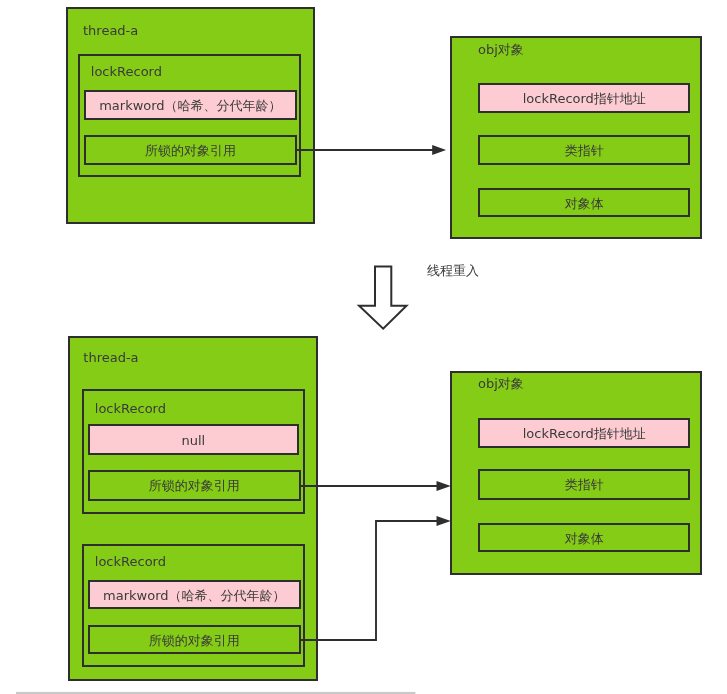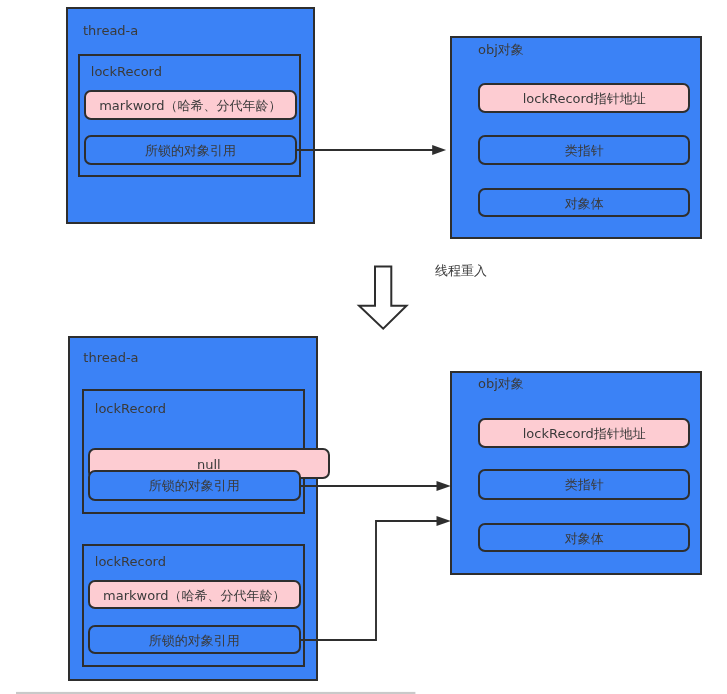--- a/index.html
+++ b/index.html
@@ -1,25 +1,25 @@
 <!DOCTYPE html>
 <html><head>
 <meta charset="utf-8">
 <style>
   html,body{margin:0;padding:0;background:#ffffff;}
   body{width:727px;height:694px;position:relative;overflow:hidden;
        font-family:"DejaVu Sans","Liberation Sans",sans-serif;
        -webkit-font-smoothing:antialiased;}
   .canvas{position:absolute;left:0;top:0;width:727px;height:694px;margin-left:8px;}
   svg.layer{position:absolute;left:0;top:0;width:727px;height:694px;overflow:visible;}
-  .box{position:absolute;box-sizing:border-box;border:2px solid #2e2e2e;background:#3b82f6;}
+  .box{position:absolute;box-sizing:border-box;border:2px solid #2e2e2e;background:#84cc16;}
   .box.ctr{padding-top:1px;}
   .pink{background:#fdccd2;}
   .lbl{position:absolute;white-space:nowrap;color:#3a3a3a;}
-  .ctr{text-align:center;color:#3a3a3a;border-radius:7px;}
+  .ctr{text-align:center;color:#3a3a3a;}
   .abs{position:absolute;}
   .s13{font-size:13px;}
 </style>
 </head>
 <body>
 
 <div class="canvas">
 
   <div class="box" style="left:58px;top:7px;width:248.5px;height:217px;"></div>
   <div class="lbl s13" style="left:75px;top:23px;">thread-a</div>
@@ -31,28 +31,28 @@
 
   <div class="box ctr s13" style="left:76.0px;top:135.0px;width:212.8px;height:30.0px;line-height:26.0px;">所锁的对象引用</div>
 
   <div class="box" style="left:441.8px;top:36.0px;width:252.5px;height:203.2px;"></div>
   <div class="lbl s13" style="left:470px;top:41px;">obj对象</div>
 
   <div class="box pink ctr s13" style="left:470.2px;top:82.5px;width:212.2px;height:30.5px;line-height:26.5px;">lockRecord指针地址</div>
   <div class="box ctr s13" style="left:470.2px;top:135.2px;width:212.2px;height:30.0px;line-height:26.0px;">类指针</div>
   <div class="box ctr s13" style="left:470.2px;top:187.5px;width:212.2px;height:29.8px;line-height:25.8px;">对象体</div>
 
-  <div class="abs ctr s13" style="left:385px;top:262px;width:120px;padding-left:8px;">线程重入</div>
+  <div class="abs ctr s13" style="left:385px;top:262px;width:120px;">线程重入</div>
 
   <div class="box" style="left:59.8px;top:335.8px;width:249.8px;height:345.3px;"></div>
   <div class="lbl s13" style="left:75.3px;top:350px;">thread-a</div>
 
   <div class="box" style="left:73.9px;top:389.0px;width:223px;height:124.5px;"></div>
   <div class="lbl s13" style="left:86.8px;top:401px;">lockRecord</div>
-  <div class="box pink ctr s13" style="left:79.9px;top:448px;width:242px;height:31.3px;line-height:27.3px;">null</div>
+  <div class="box pink ctr s13" style="left:79.9px;top:424px;width:211px;height:31.3px;line-height:27.3px;">null</div>
   <div class="box ctr s13" style="left:79.9px;top:470.3px;width:212.9px;height:30.4px;line-height:26.4px;">所锁的对象引用</div>
 
   <div class="box" style="left:73.9px;top:543.6px;width:223px;height:123.3px;"></div>
   <div class="lbl s13" style="left:86.8px;top:554px;">lockRecord</div>
   <div class="box pink ctr s13" style="left:79.9px;top:579.8px;width:212.9px;height:29.7px;line-height:25.7px;">markword（哈希、分代年龄）</div>
   <div class="box ctr s13" style="left:79.9px;top:624.7px;width:212.9px;height:29.4px;line-height:25.4px;">所锁的对象引用</div>
 
   <div class="box" style="left:441.8px;top:370.6px;width:252.5px;height:204.2px;"></div>
   <div class="lbl s13" style="left:470px;top:375px;">obj对象</div>
   <div class="box pink ctr s13" style="left:470.2px;top:417.7px;width:212.2px;height:30.3px;line-height:26.3px;">lockRecord指针地址</div>

